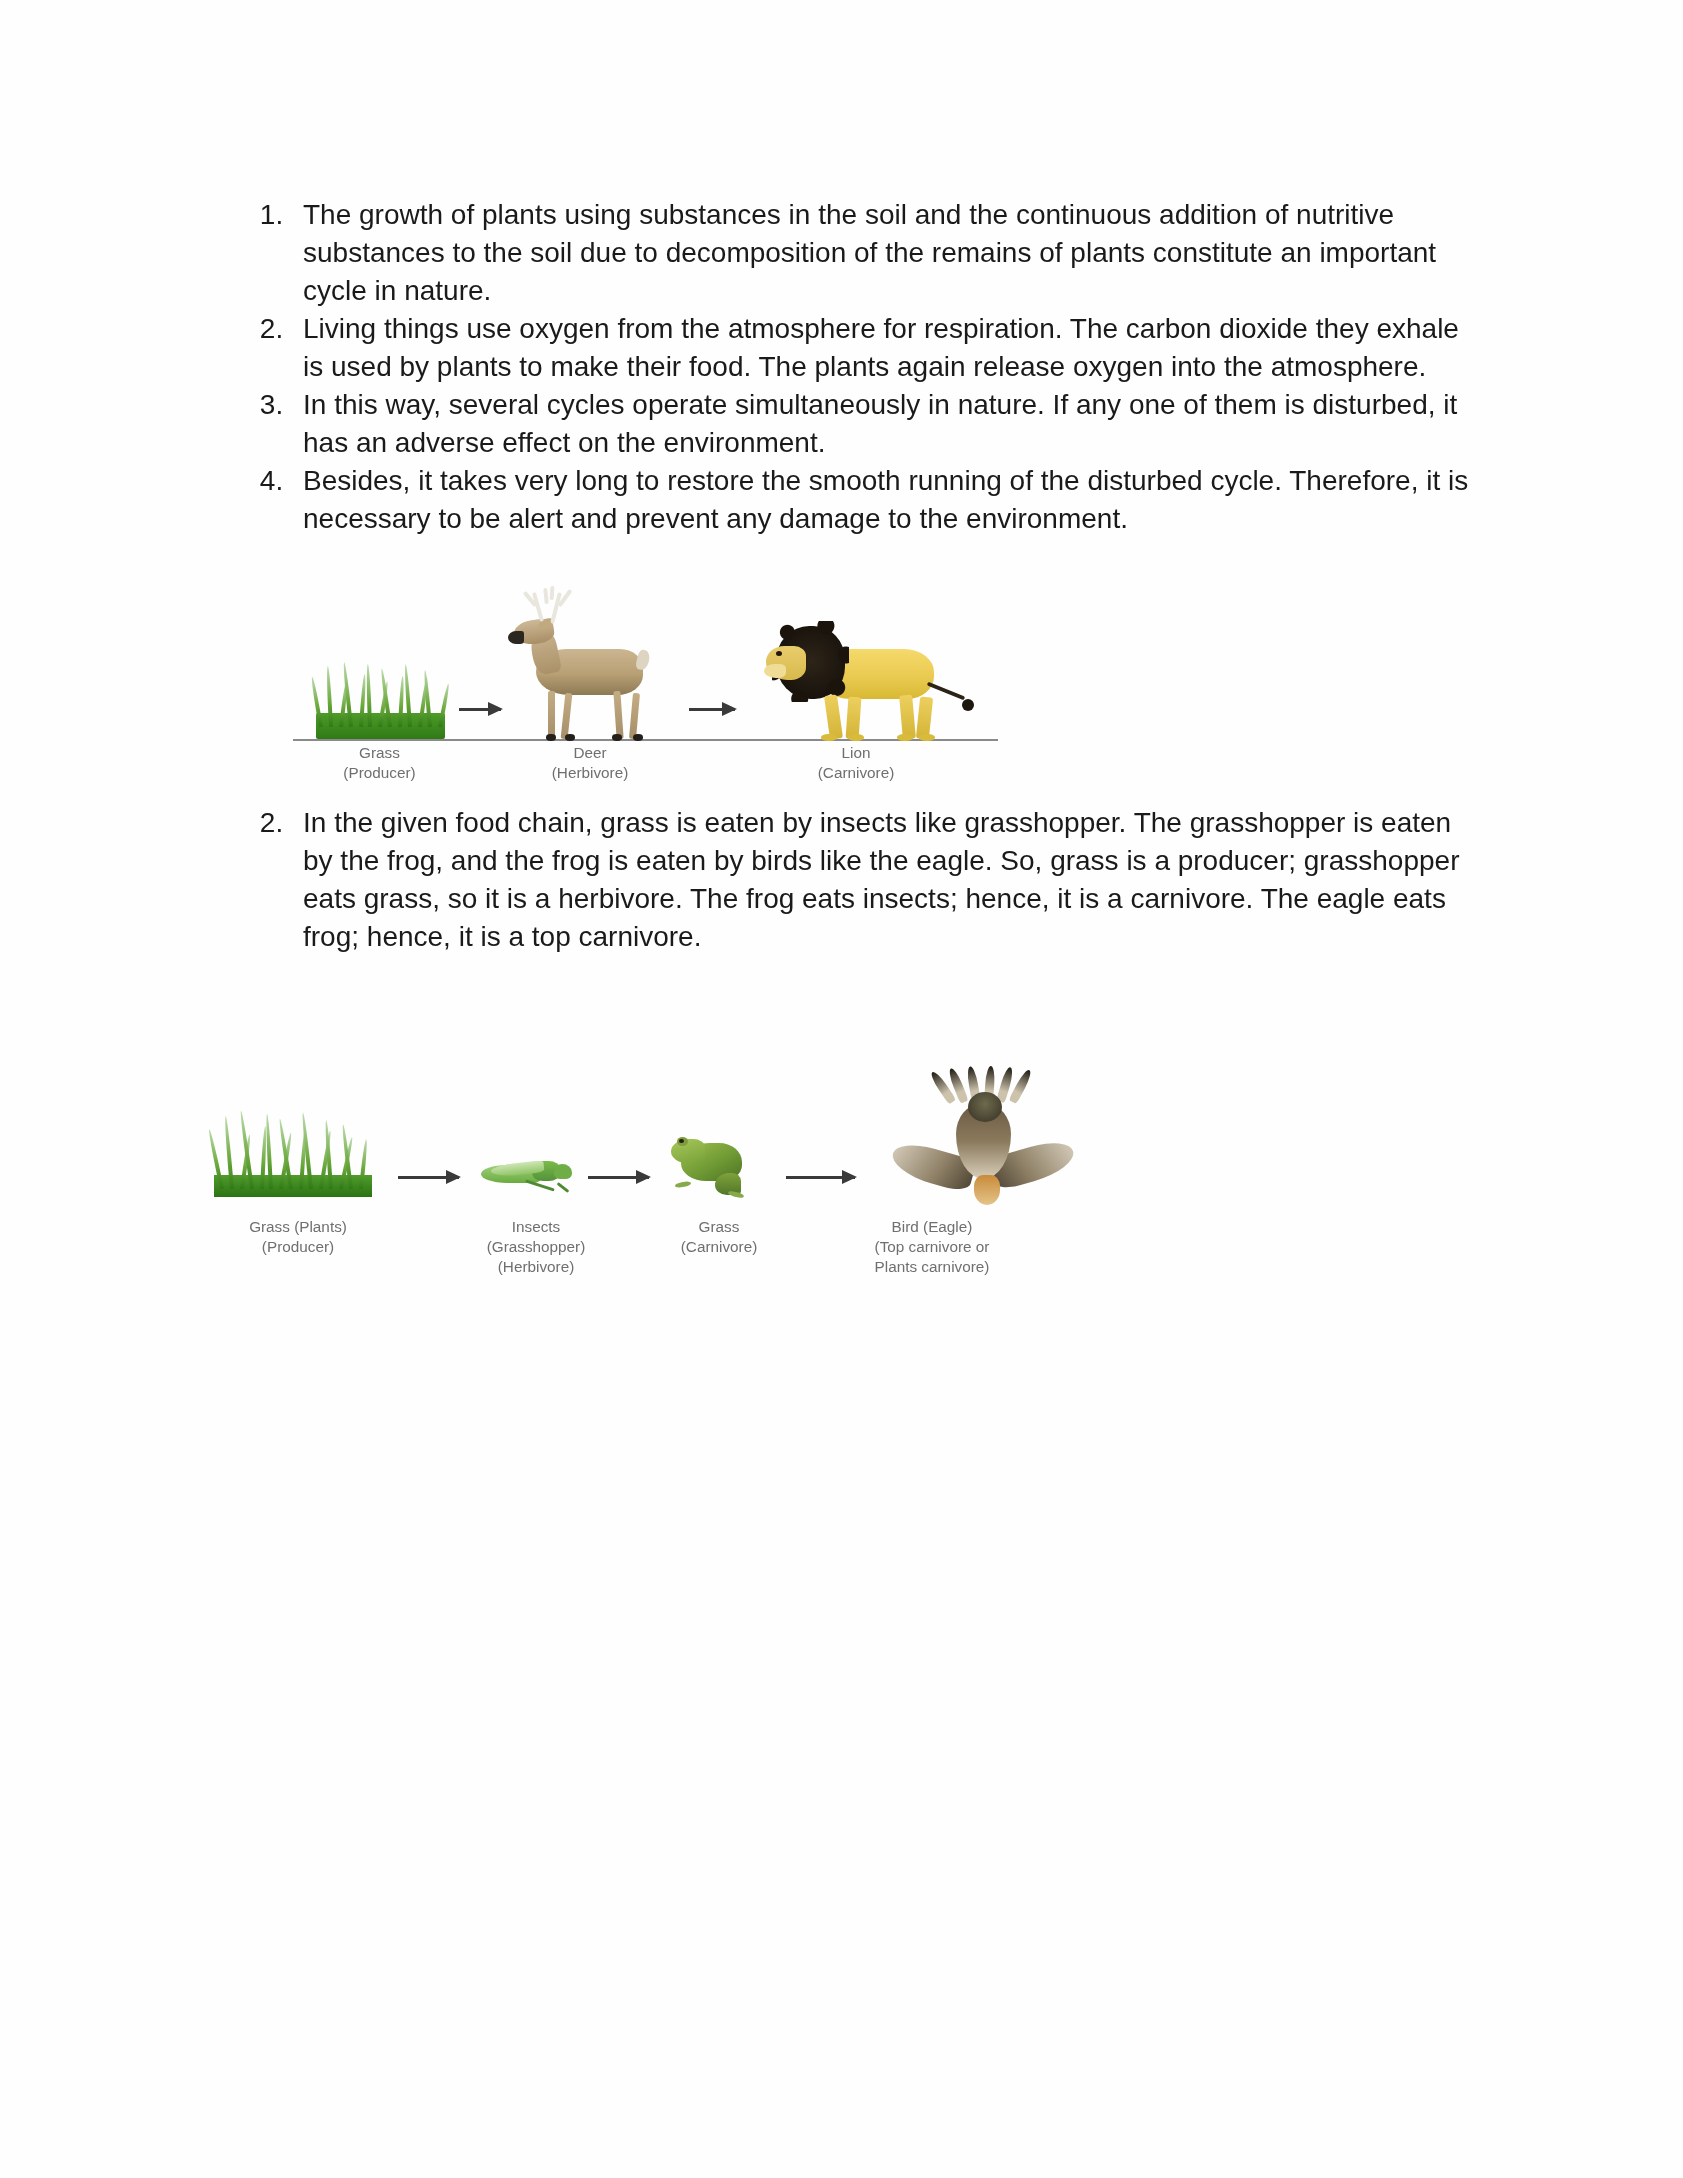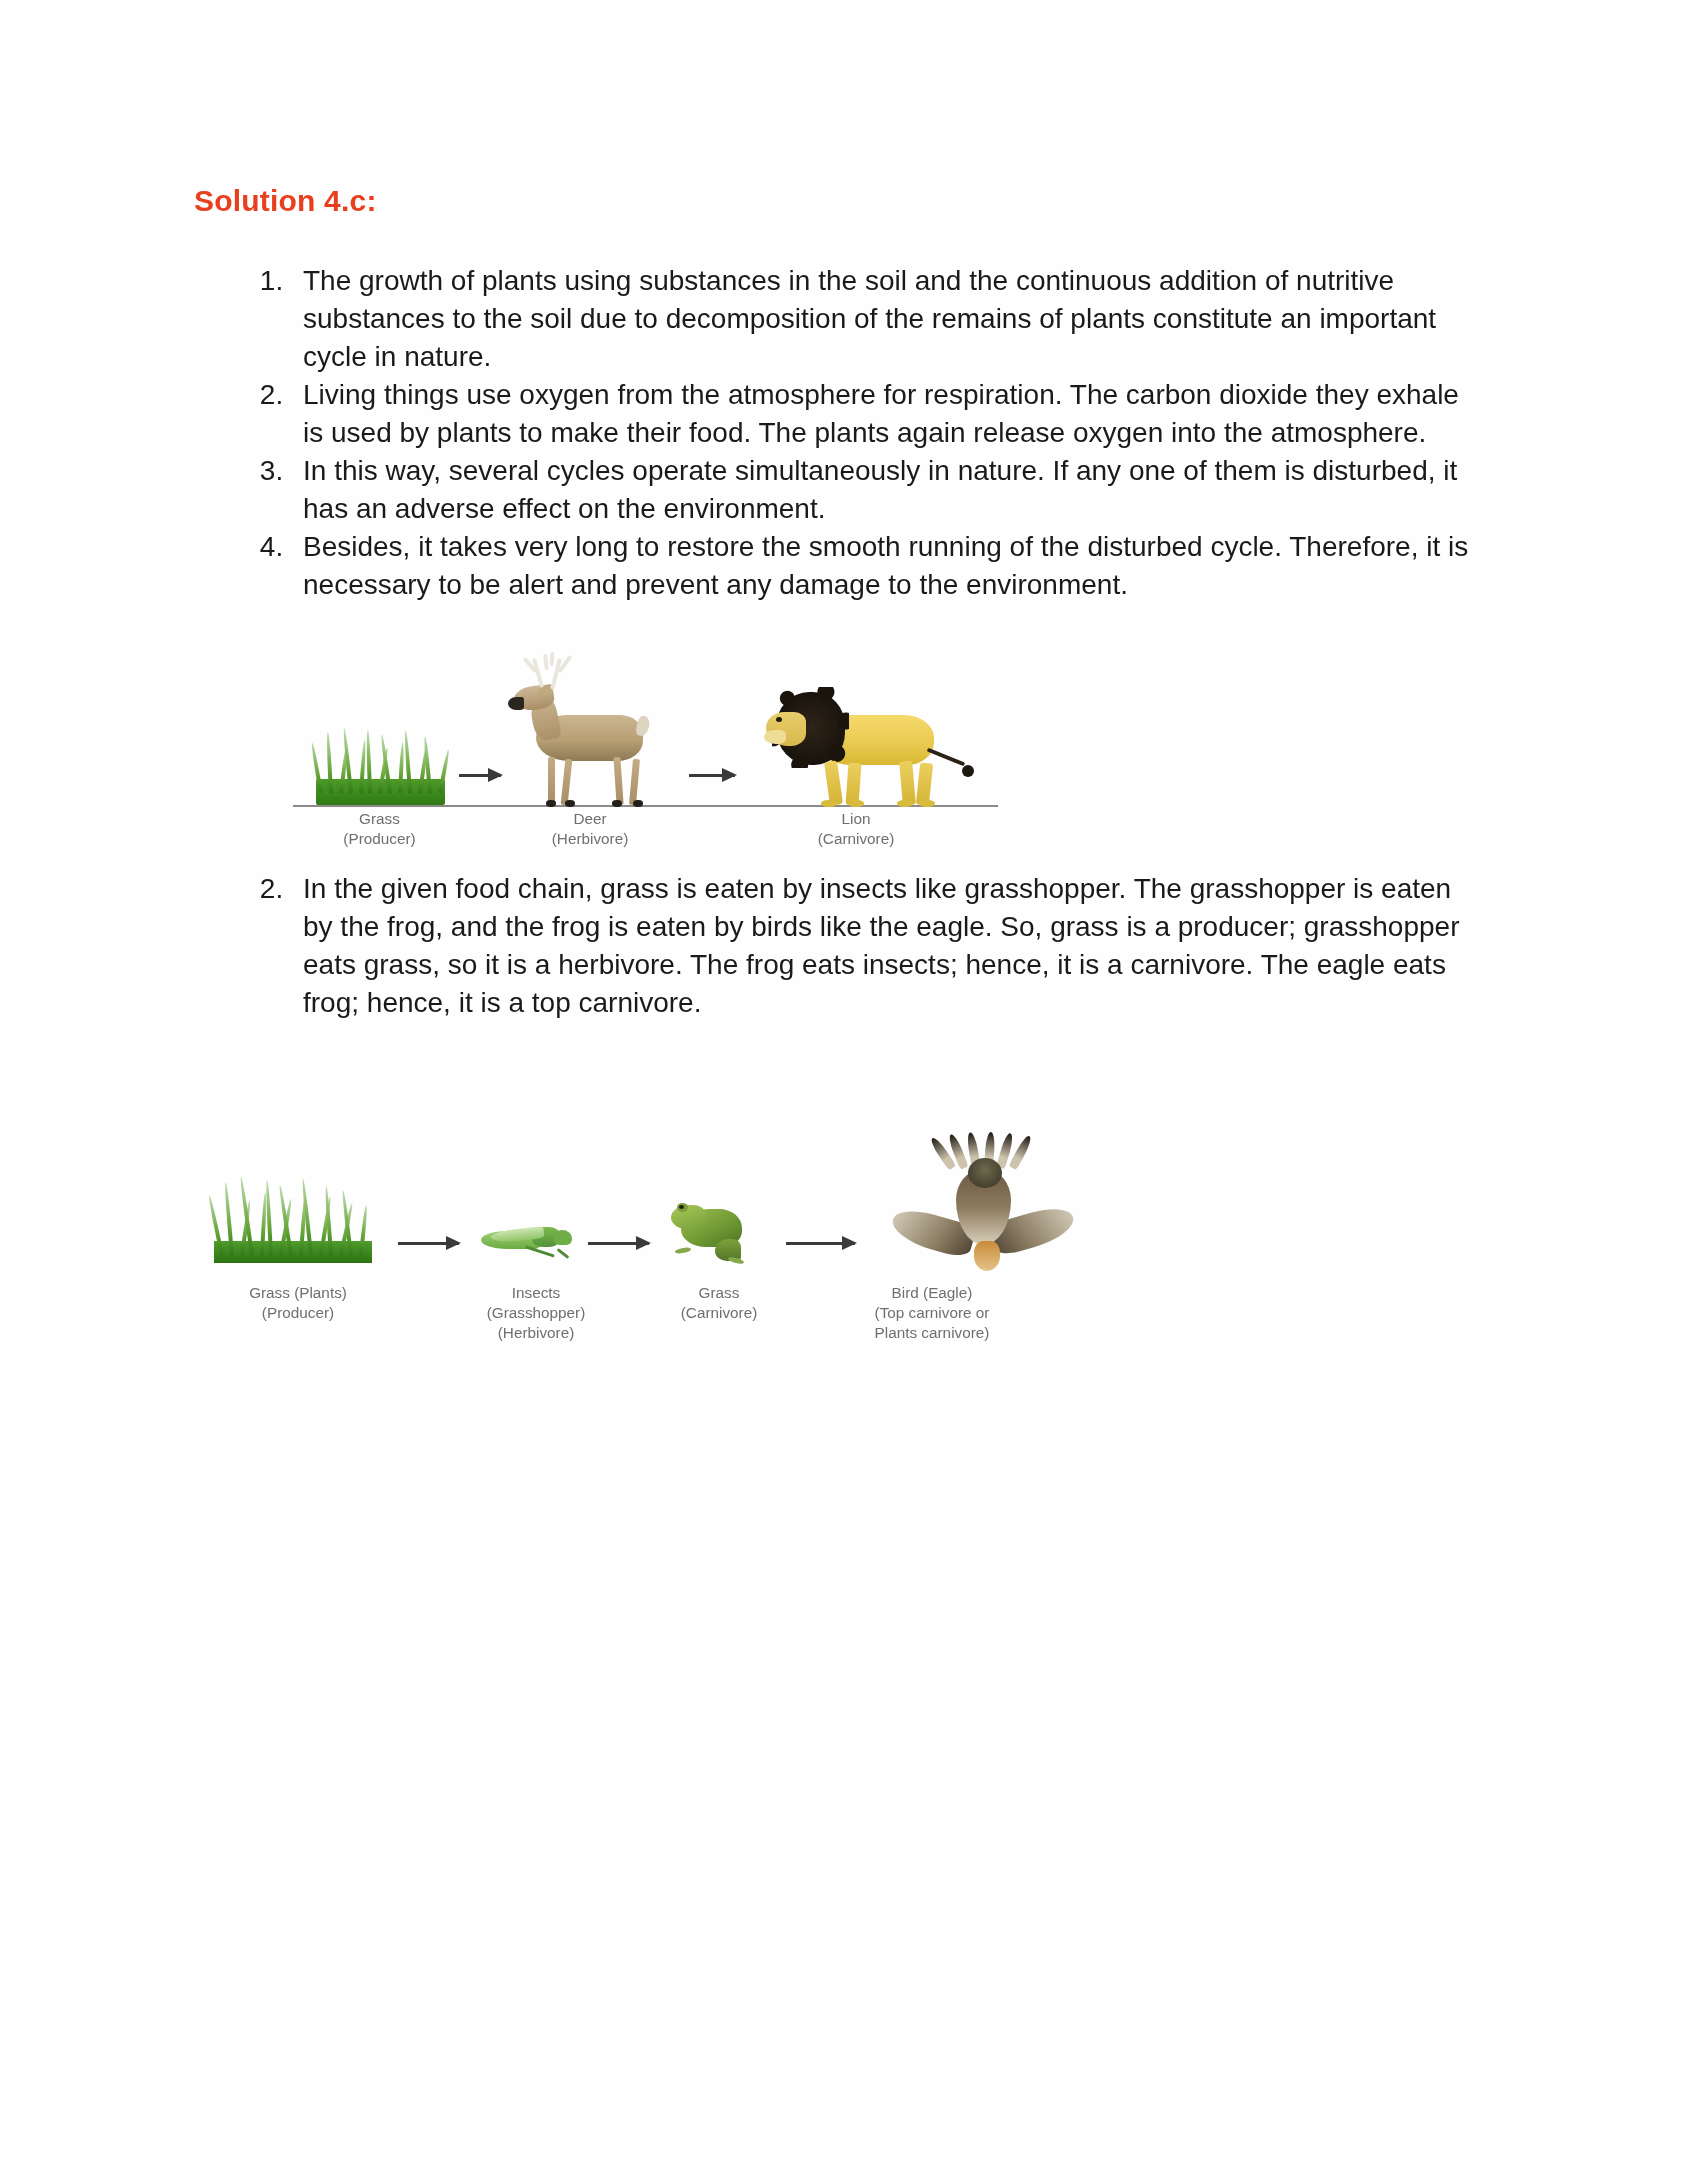--- a/index.html
+++ b/index.html
@@ -328,23 +328,20 @@
   }
 
   .fc2-labels { position:absolute; left:0; bottom:-12px; width:970px; height:91px; }
 </style>
 </head>
 <body>
 
 <div class="page">
   <div class="content">
 
-    <div class="heading-block">
-      <h2 class="solution-heading">Solution 4.c:</h2>
-    </div>
 
     <ol class="numlist">
       <li>The growth of plants using substances in the soil and the continuous addition of nutritive substances to the soil due to decomposition of the remains of plants constitute an important cycle in nature.</li>
       <li>Living things use oxygen from the atmosphere for respiration. The carbon dioxide they exhale is used by plants to make their food. The plants again release oxygen into the atmosphere.</li>
       <li>In this way, several cycles operate simultaneously in nature. If any one of them is disturbed, it has an adverse effect on the environment.</li>
       <li>Besides, it takes very long to restore the smooth running of the disturbed cycle. Therefore, it is necessary to be alert and prevent any damage to the environment.</li>
     </ol>
 
 
 

